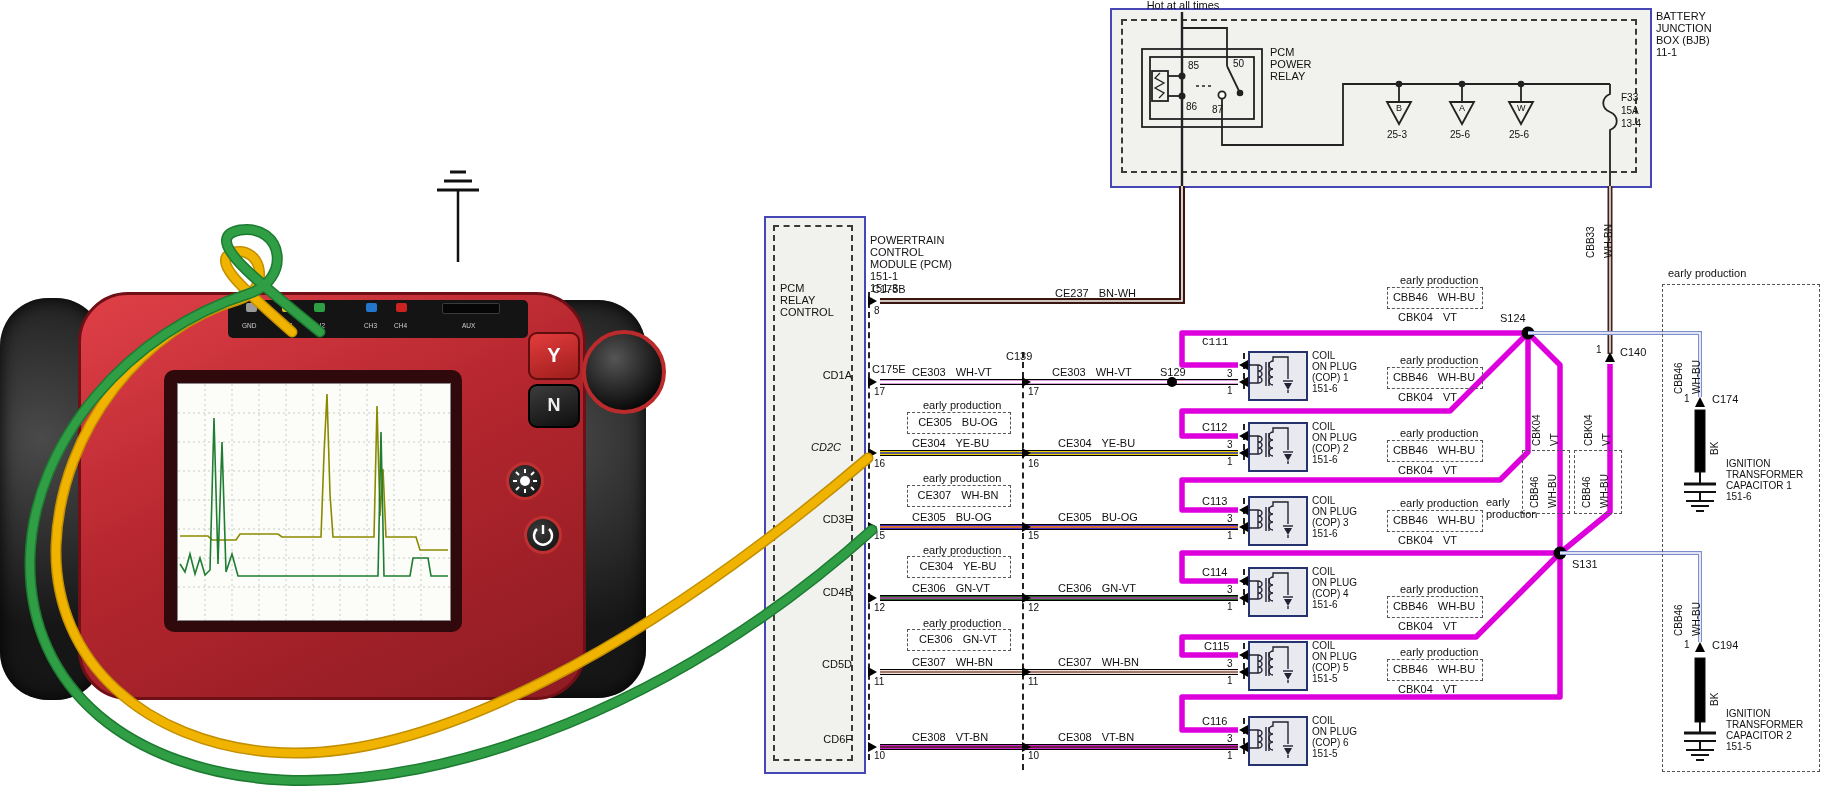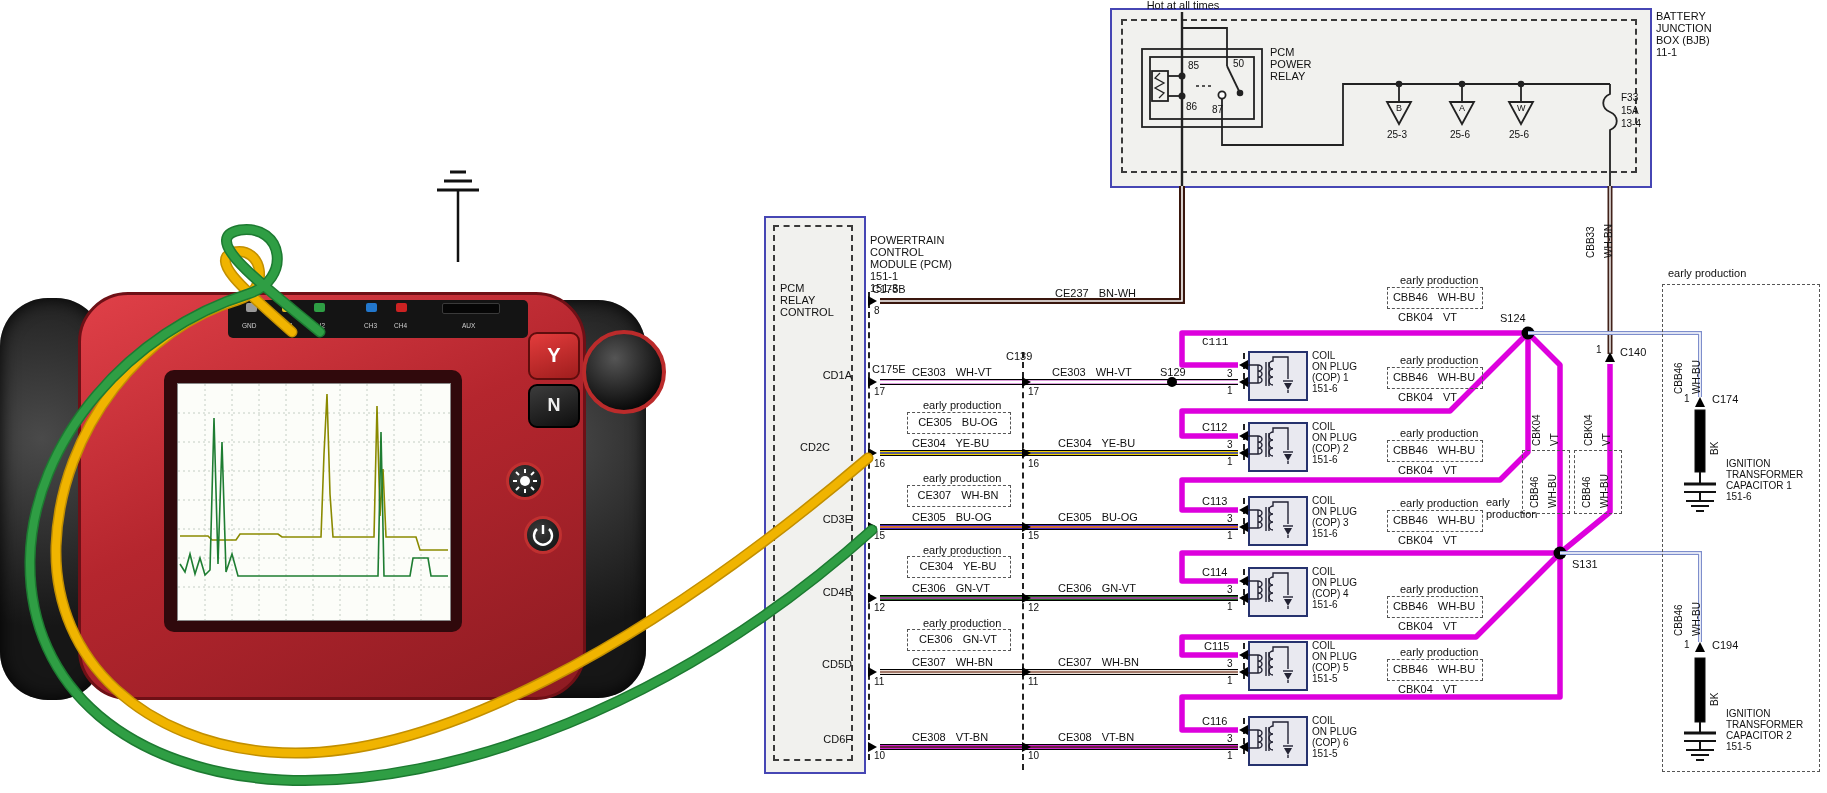--- a/index.html
+++ b/index.html
@@ -272,21 +272,21 @@
   <div class="lbl pre" style="left:780px;top:282px;">PCM
 RELAY
 CONTROL</div>
   <div class="lbl" style="left:872px;top:283px;">C175B</div>
   <div class="lbl sm" style="left:874px;top:305px;">8</div>
   <div class="lbl wsp" style="left:1055px;top:287px;">CE237 BN-WH</div>
   <div class="lbl" style="left:872px;top:363px;">C175E</div>
   <div class="lbl" style="left:1006px;top:350px;">C139</div>
 
   <div class="lbl" style="left:800px;top:369px;width:52px;text-align:right;">CD1A</div>
-  <div class="lbl" style="left:800px;top:441px;width:52px;text-align:left;">CD2C</div>
+  <div class="lbl" style="left:800px;top:441px;width:52px;text-align:center;font-style:italic;">CD2C</div>
   <div class="lbl" style="left:800px;top:513px;width:52px;text-align:right;">CD3E</div>
   <div class="lbl" style="left:800px;top:586px;width:52px;text-align:right;">CD4B</div>
   <div class="lbl" style="left:800px;top:658px;width:52px;text-align:right;">CD5D</div>
   <div class="lbl" style="left:800px;top:733px;width:52px;text-align:right;">CD6F</div>
 
   <div class="lbl sm" style="left:874px;top:386px;">17</div>
   <div class="lbl sm" style="left:874px;top:458px;">16</div>
   <div class="lbl sm" style="left:874px;top:530px;">15</div>
   <div class="lbl sm" style="left:874px;top:602px;">12</div>
   <div class="lbl sm" style="left:874px;top:676px;">11</div>

